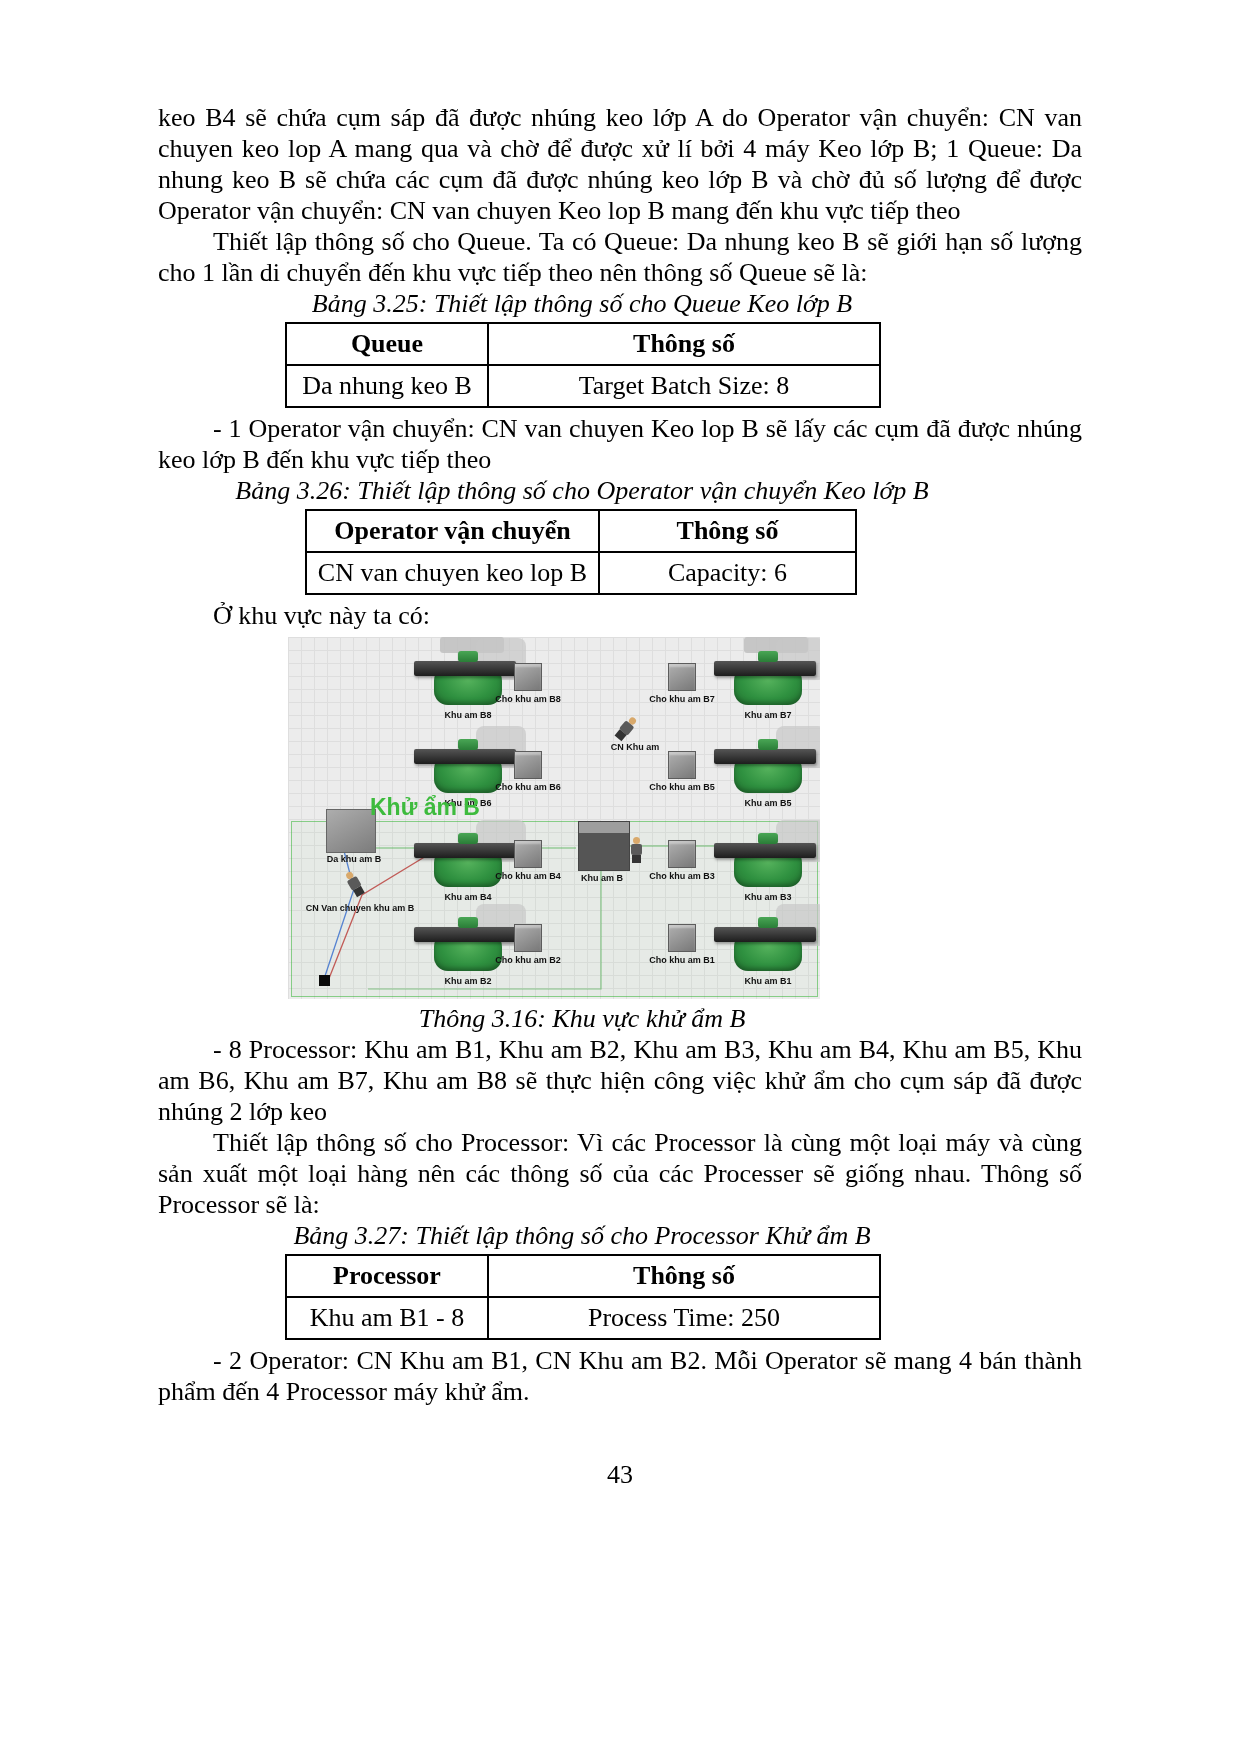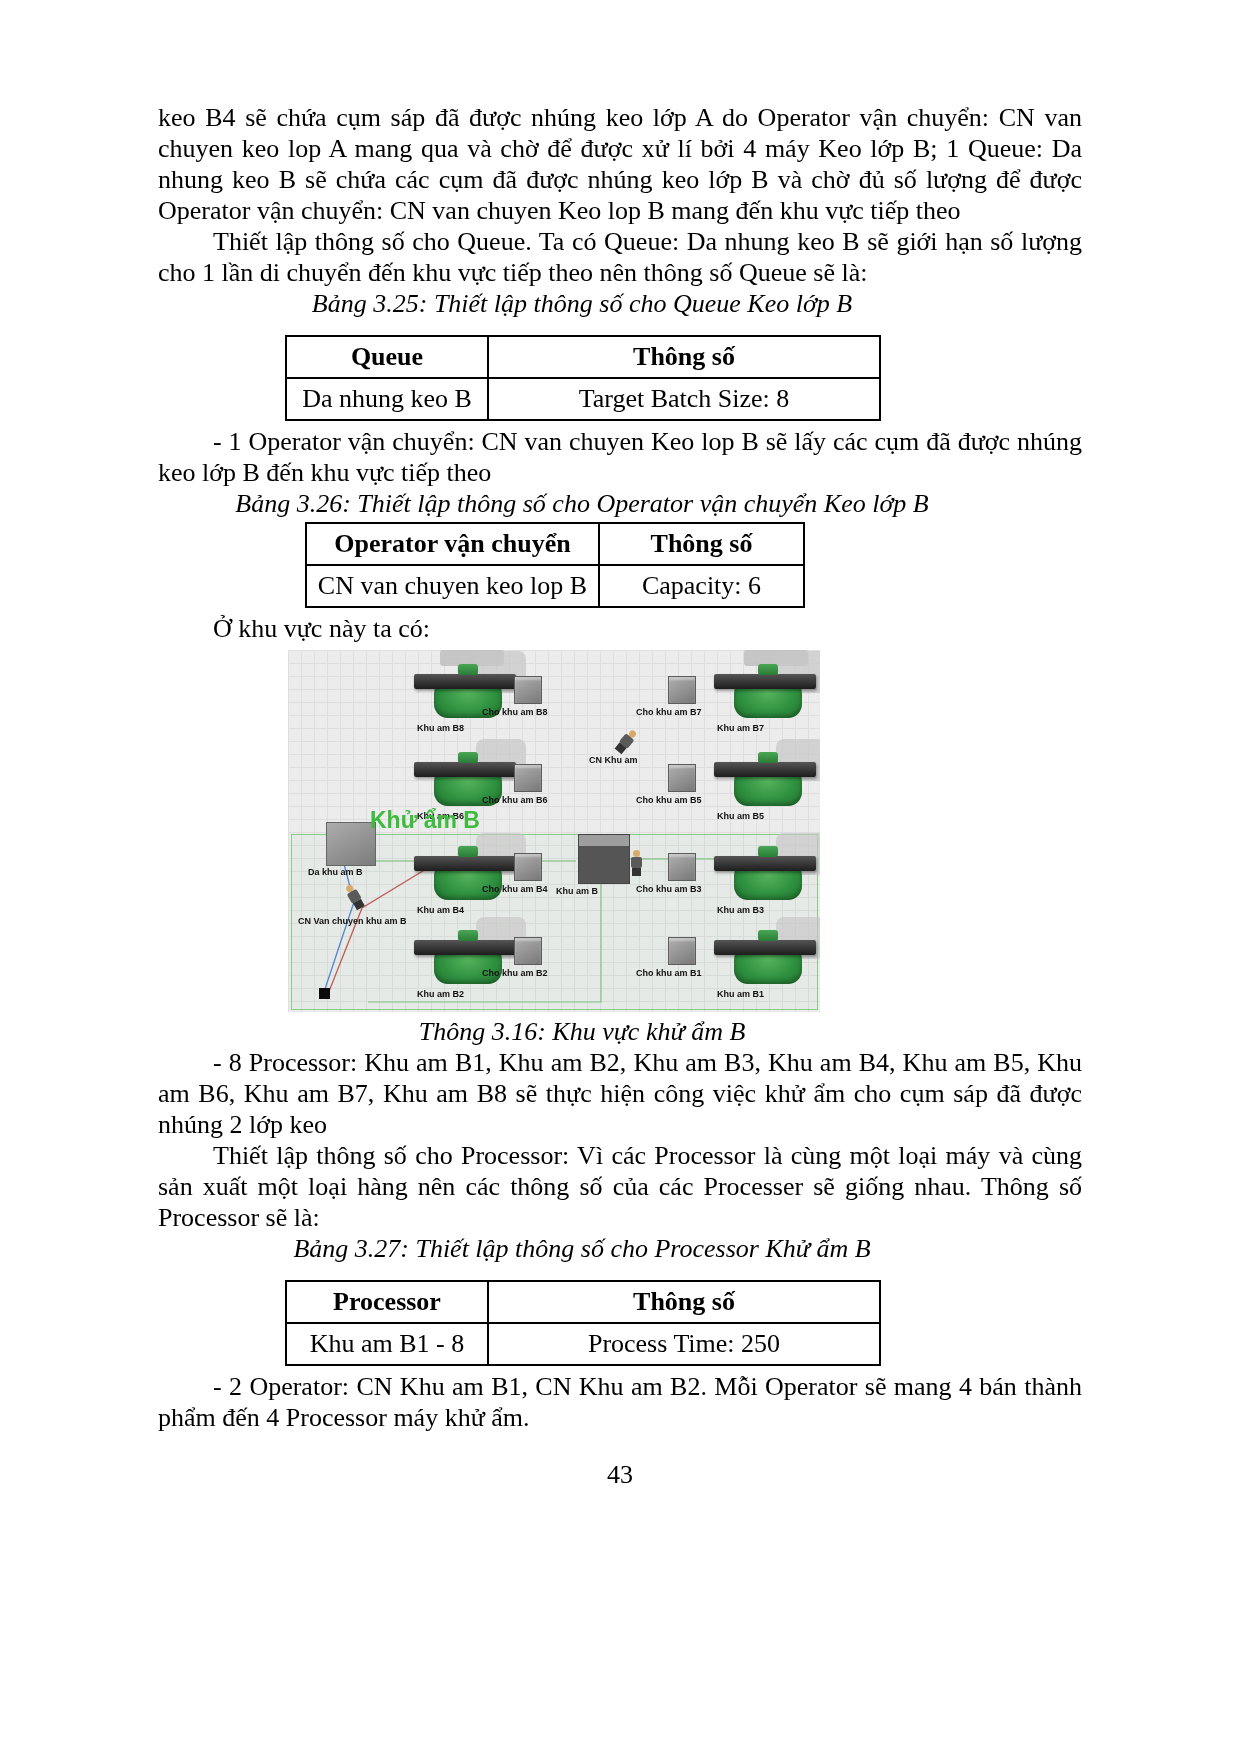--- a/index.html
+++ b/index.html
@@ -19,40 +19,40 @@
     width:848px; font-size:26px; line-height:31px; font-style:italic; text-align:center; margin:0;
   }
   .doc-table {
     border-collapse:collapse; table-layout:fixed; font-size:26px;
   }
   .doc-table th, .doc-table td {
     border:2px solid #000; height:38px; padding:1px 8px; text-align:center; vertical-align:middle;
     overflow:hidden; white-space:nowrap;
   }
   .doc-table th { font-weight:bold; }
-  .t325, .t327 { width:596px; margin:16px 0 5px 127px; }
+  .t325, .t327 { width:596px; margin:3px 0 5px 127px; }
   .t325 col:first-child, .t327 col:first-child { width:202px; }
-  .t326 { width:500px; margin:3px 0 5px 147px; }
+  .t326 { width:552px; margin:3px 0 5px 147px; }
   .t326 col:first-child { width:293px; }
 
   
   .figure-wrap {
     position:relative; width:532px; height:362px; margin:6px 0 4px 130px; overflow:hidden;
     background-color:#ececec;
     background-image:
       linear-gradient(#dedede 1px, transparent 1px),
       linear-gradient(90deg, #dedede 1px, transparent 1px),
       linear-gradient(#cfcfcf 1px, transparent 1px),
       linear-gradient(90deg, #cfcfcf 1px, transparent 1px);
     background-size:13px 13px, 13px 13px, 65px 65px, 65px 65px;
   }
   .fig-lines { position:absolute; left:0; top:0; width:532px; height:362px; }
   .fig-label {
     position:absolute; z-index:6; font-family:"Liberation Sans", sans-serif;
-    font-size:9px; font-weight:700; color:#111; line-height:10px; white-space:nowrap;
+    font-size:9px; font-weight:700; color:#111; text-align:center; line-height:10px; white-space:nowrap;
   }
   .area-plane {
     position:absolute; left:3px; top:184px; width:525px; height:174px;
     border:1px solid rgba(70,185,70,.6); background:rgba(120,200,120,.05); z-index:1;
   }
   .area-title {
     position:absolute; z-index:5; font-family:"Liberation Sans", sans-serif;
     font-size:23px; font-weight:700; color:#3dbb3d;
   }
   .machine { position:absolute; width:88px; height:58px; z-index:3; }

